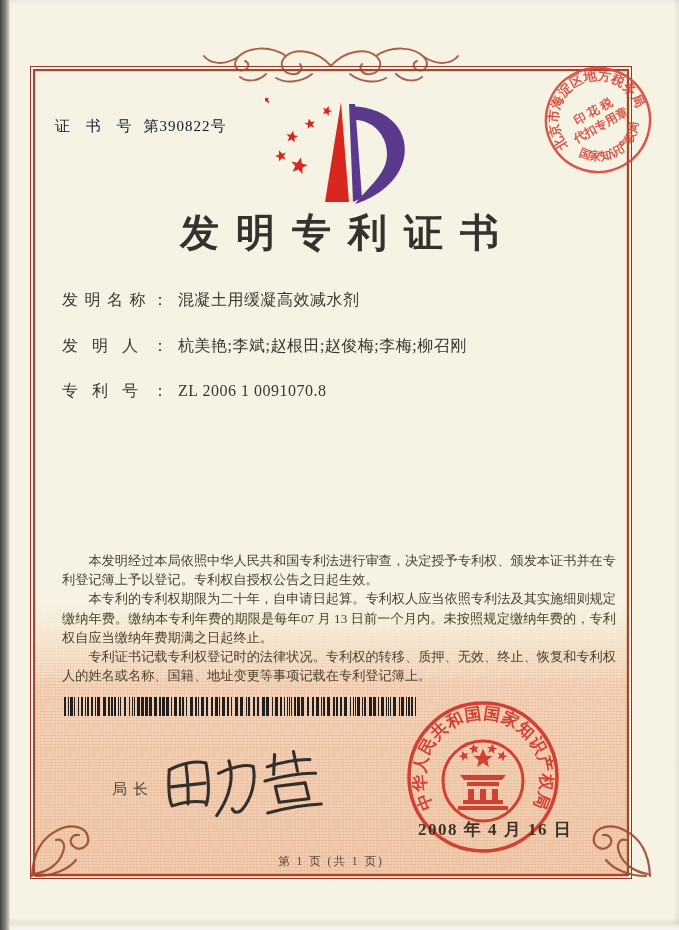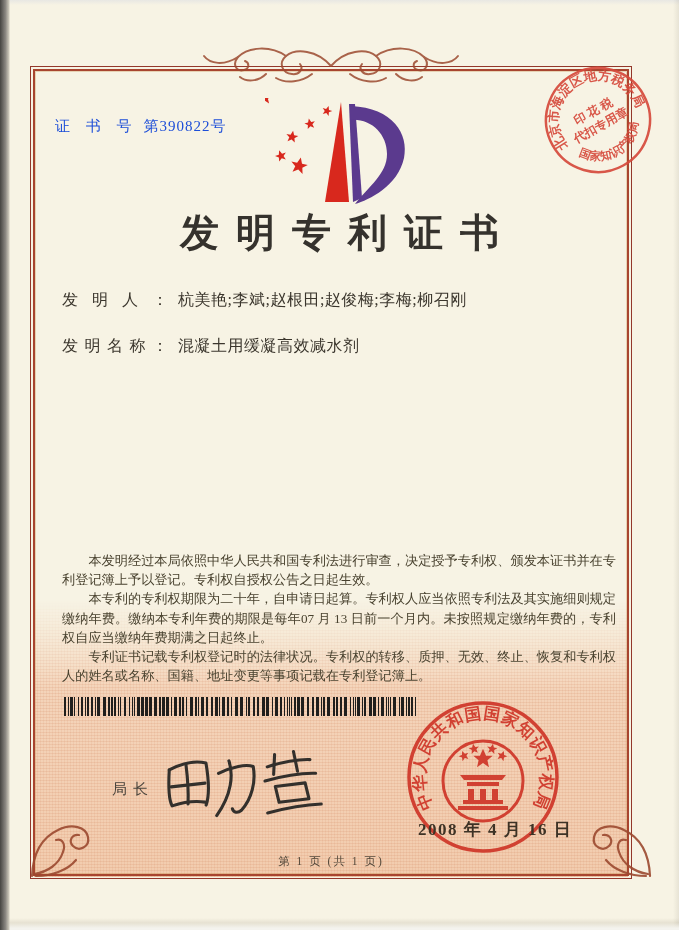--- a/index.html
+++ b/index.html
@@ -32,21 +32,21 @@
     border:1px solid #93372a;z-index:2;}
   .frame-inner{position:absolute;left:33px;top:69px;right:50px;bottom:54px;
     border:2px solid #a8452f;box-shadow:inset 0 0 0 1px rgba(200,150,90,.35);z-index:2;}
 
   .ornament{position:absolute;z-index:3;}
   #top-ornament{left:200px;top:40px;}
   #corner-left{left:28px;top:818px;}
   #corner-right{left:582px;top:818px;transform:scaleX(-1);}
 
   
-  .cert-no{position:absolute;left:55px;top:117px;font-size:15px;color:#1d4ed8;
+  .cert-no{position:absolute;left:55px;top:117px;font-size:15px;color:#0f172a;
     letter-spacing:1px;z-index:5;}
   .cert-no .lbl{letter-spacing:6px;margin-right:6px;}
   #logo{position:absolute;left:265px;top:98px;z-index:5;}
   #tax-stamp{position:absolute;left:528px;top:50px;z-index:6;transform:rotate(-29deg);opacity:.92;}
 
   .title{position:absolute;left:0;right:0;top:206px;text-align:center;z-index:5;
     font-size:39px;font-weight:bold;color:#35322d;letter-spacing:17px;text-indent:17px;}
 
   
   .fields{position:absolute;left:62px;top:291px;width:560px;z-index:5;}
@@ -154,24 +154,27 @@
   <text x="70" y="80" font-size="12" fill="#d64a3c" font-weight="bold" text-anchor="middle">代扣专用章</text>
   <text font-size="11.5" fill="#d64a3c" font-weight="bold">
     <textPath href="#txbot" startOffset="50%" text-anchor="middle">国家知识产权局</textPath>
   </text>
 </svg>
 
 <div class="title">发明专利证书</div>
 
 <div class="fields">
   <div class="frow">
+    <span class="flabel">发明名称：</span><span class="fvalue">混凝土用缓凝高效减水剂</span>
+  </div>
+  <div class="frow">
     <span class="flabel">发明人：</span><span class="fvalue">杭美艳;李斌;赵根田;赵俊梅;李梅;柳召刚</span>
   </div>
   <div class="frow">
-    <span class="flabel">发明名称：</span><span class="fvalue">混凝土用缓凝高效减水剂</span>
+    <span class="flabel">专利号：</span><span class="fvalue">ZL 2006 1 0091070.8</span>
   </div>
 </div>
 
 <div class="bodytext">
   <p>本发明经过本局依照中华人民共和国专利法进行审查，决定授予专利权、颁发本证书并在专利登记簿上予以登记。专利权自授权公告之日起生效。</p>
   <p>本专利的专利权期限为二十年，自申请日起算。专利权人应当依照专利法及其实施细则规定缴纳年费。缴纳本专利年费的期限是每年07 月 13 日前一个月内。未按照规定缴纳年费的，专利权自应当缴纳年费期满之日起终止。</p>
   <p>专利证书记载专利权登记时的法律状况。专利权的转移、质押、无效、终止、恢复和专利权人的姓名或名称、国籍、地址变更等事项记载在专利登记簿上。</p>
 </div>
 
 <div class="barcode">

